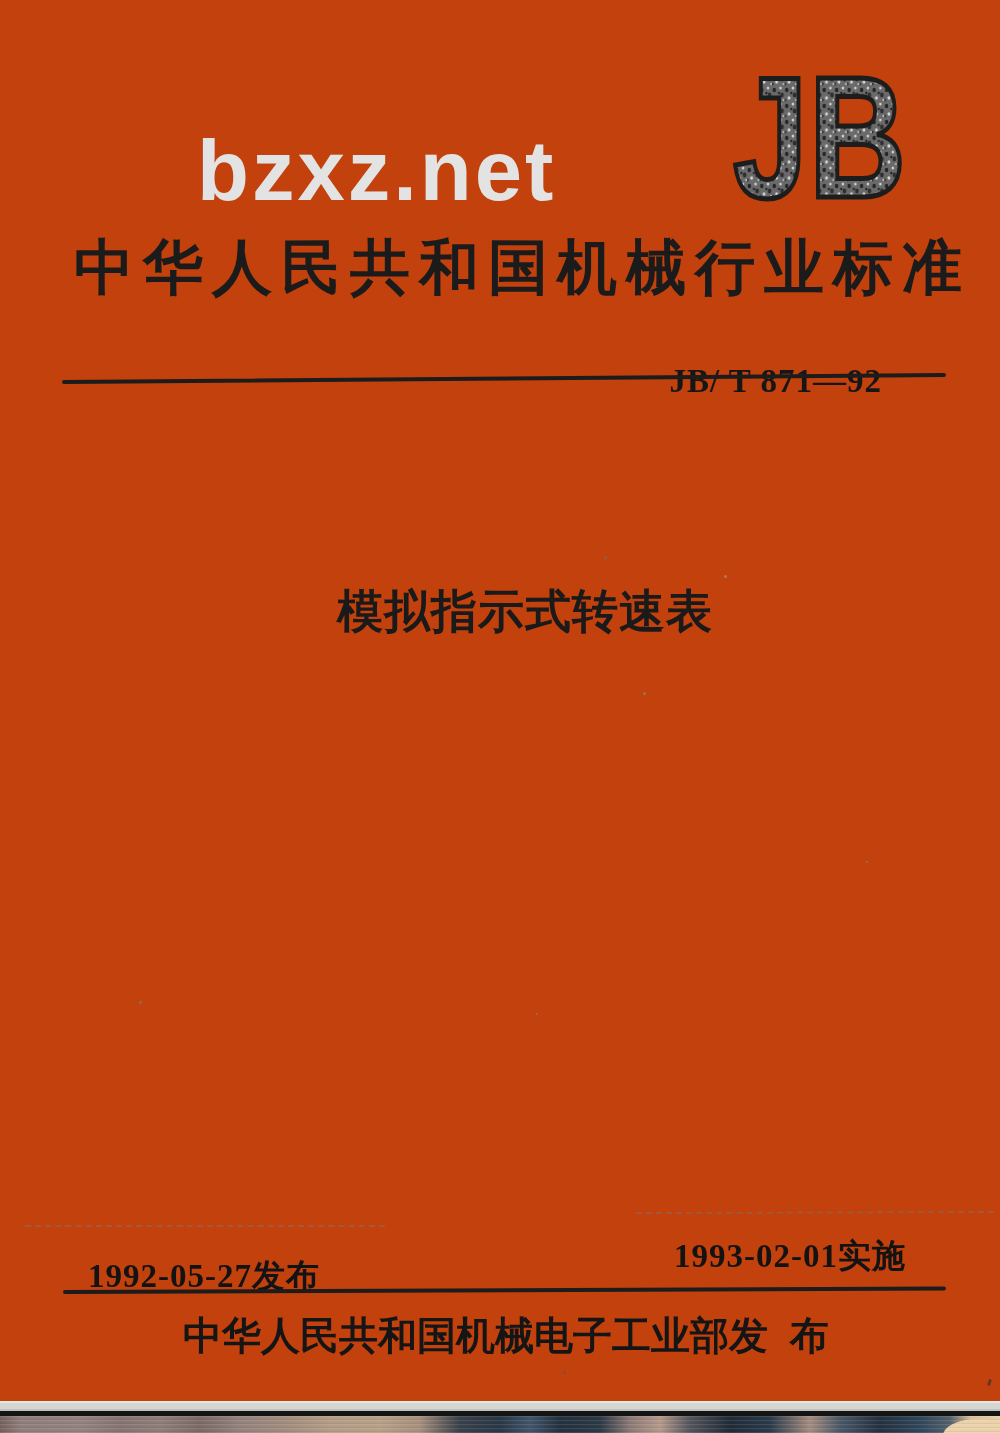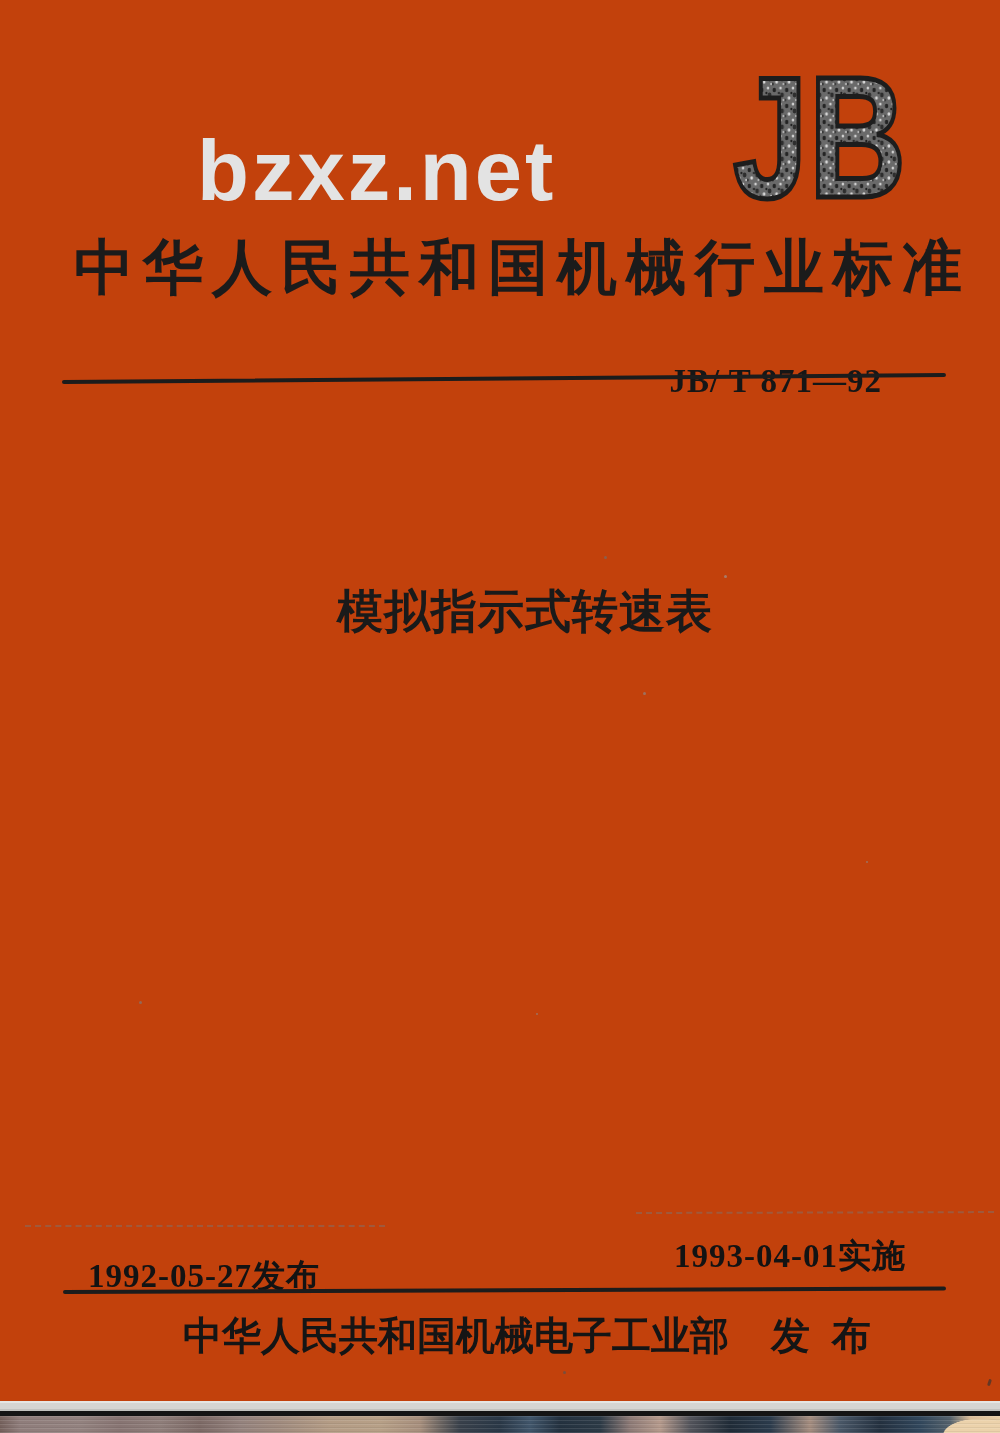--- a/index.html
+++ b/index.html
@@ -65,21 +65,21 @@
     position:absolute;top:1240px;
     font-family:"Liberation Serif",serif;
     font-weight:bold;font-size:33px;line-height:1;
     letter-spacing:1px;color:#131313;white-space:nowrap;
   }
   .date-issue{left:88px;margin-top:20px;}
   .date-impl{left:674px;}
 
   .publisher-row{
     position:absolute;left:183px;top:1316px;
-    display:flex;align-items:flex-start;gap:42px;
+    display:flex;align-items:flex-start;
     font-family:"Liberation Serif",serif;
     font-weight:bold;font-size:39px;line-height:1;
     color:#151515;white-space:nowrap;
   }
   .publish-action{letter-spacing:6px;}
 
   
   .spk{position:absolute;border-radius:50%;background:#8a8a8a;opacity:.65;}
 
   
@@ -130,21 +130,21 @@
   <div class="std-code">JB/ T 871—92</div>
 
   <div class="rule rule-top"></div>
 
   <h2 class="doc-title">模拟指示式转速表</h2>
 
   <div class="dash-seg dash-left"></div>
   <div class="dash-seg dash-right"></div>
 
   <div class="date date-issue">1992-05-27发布</div>
-  <div class="date date-impl">1993-04-01实施</div>
+  <div class="date date-impl">1993-02-01实施</div>
 
   <div class="rule rule-bottom"></div>
 
   <div class="publisher-row">
     <span>中华人民共和国机械电子工业部</span>
     <span class="publish-action">发 布</span>
   </div>
 
   <div>
     <div class="spk" style="left:604px;top:556px;width:3px;height:3px;background:#6f6f6f;"></div>

